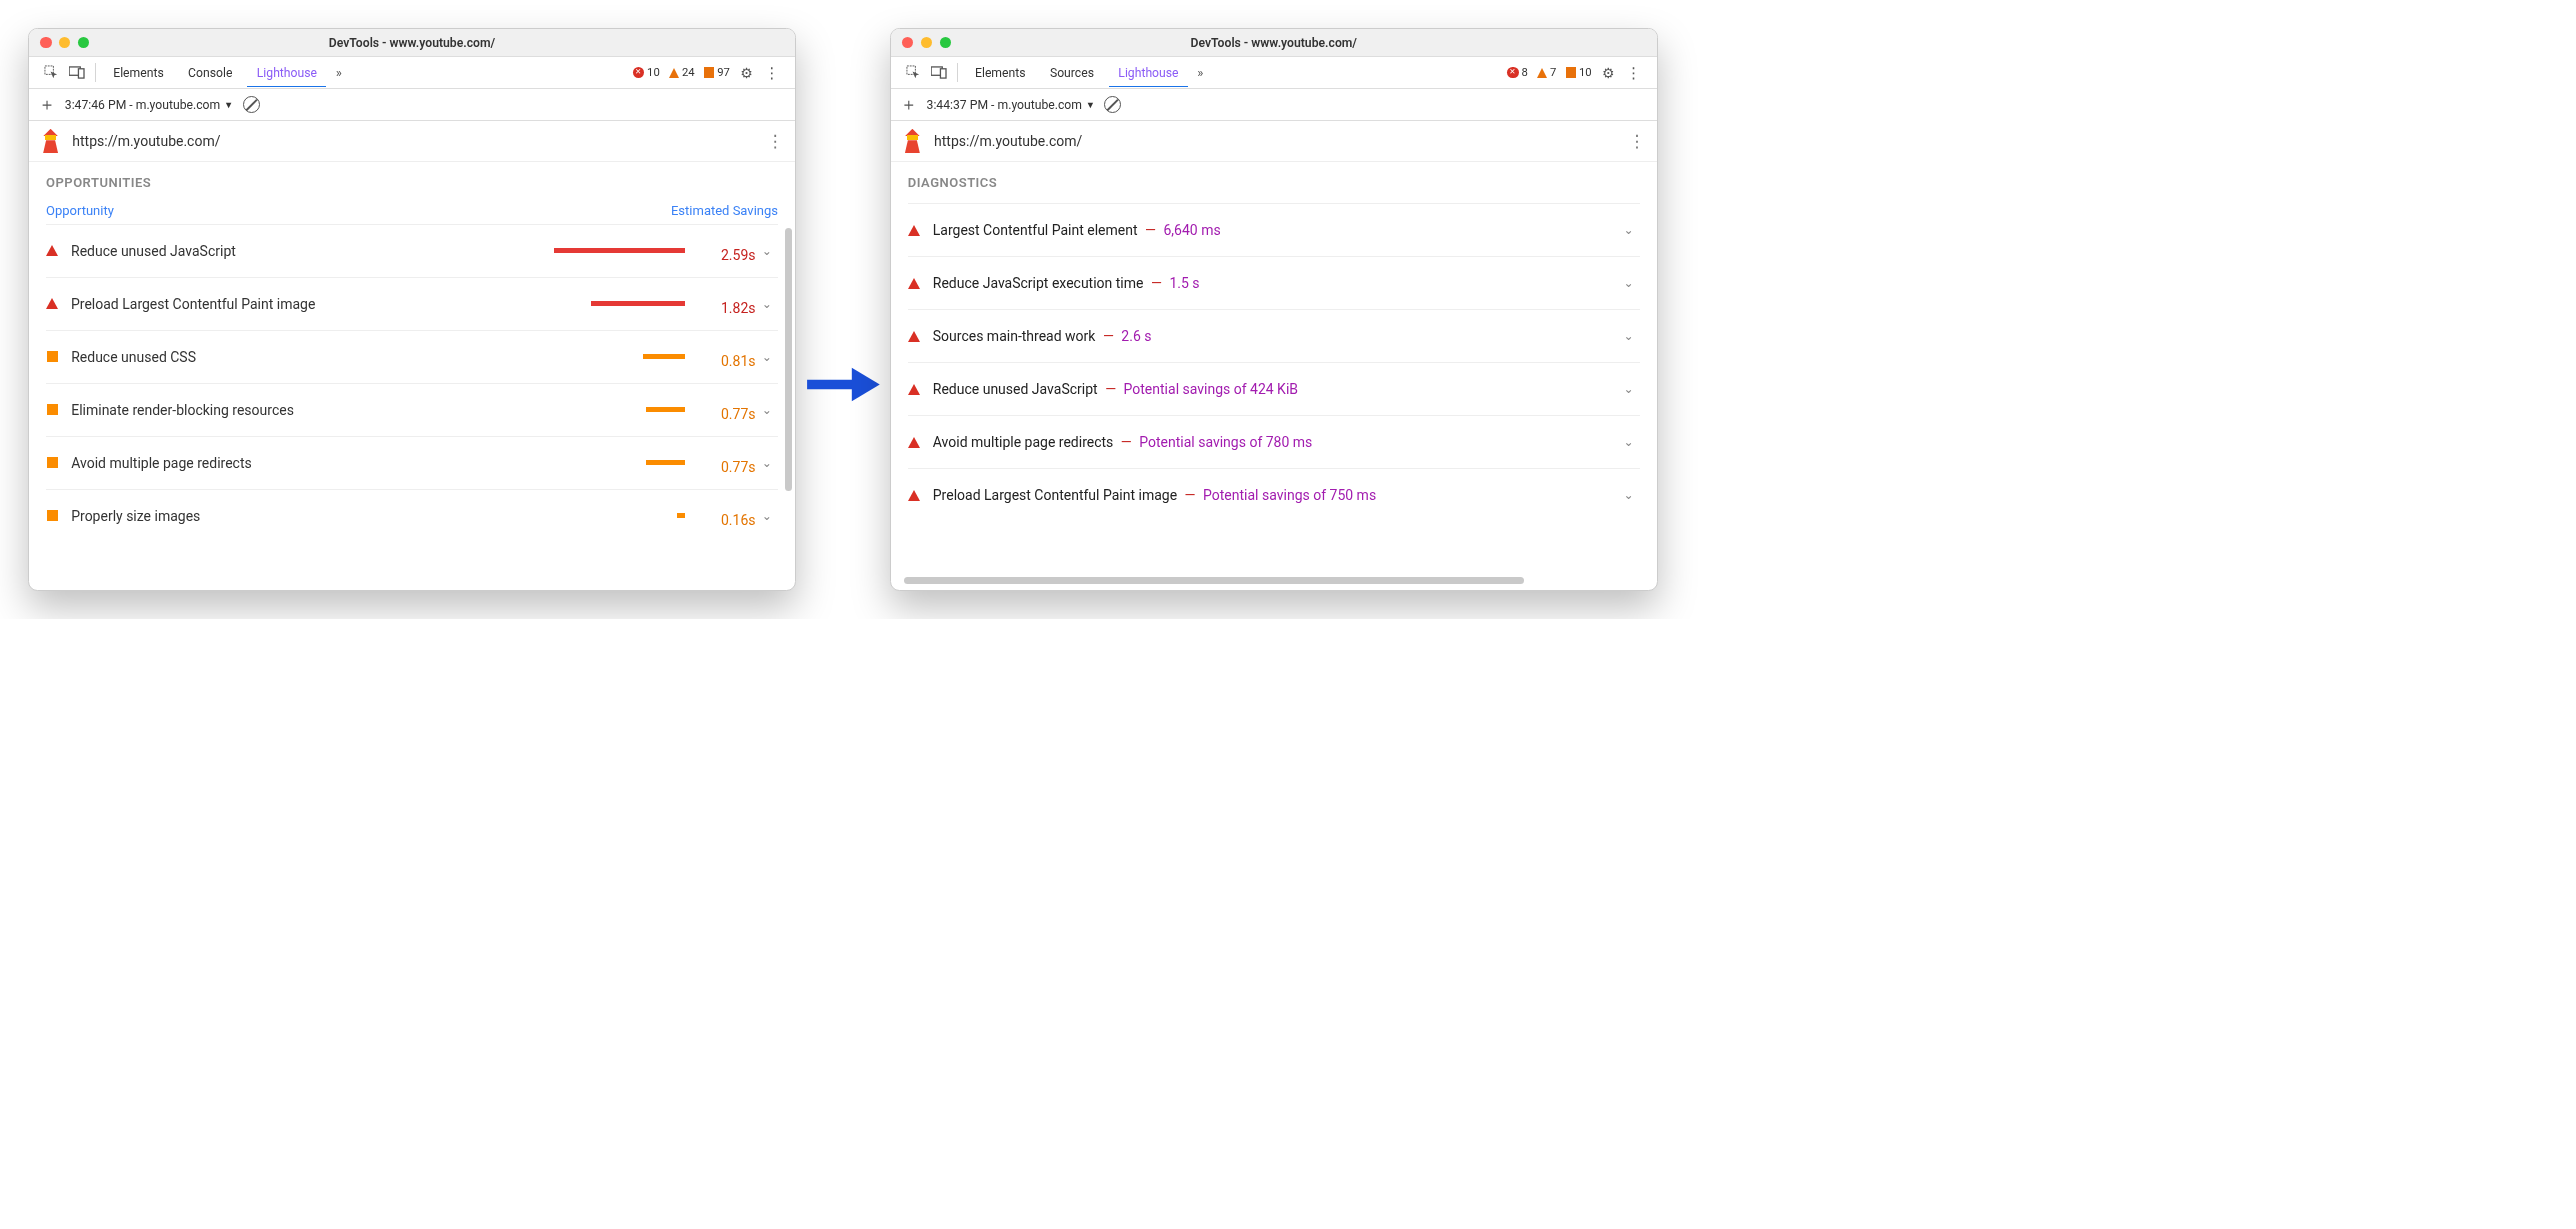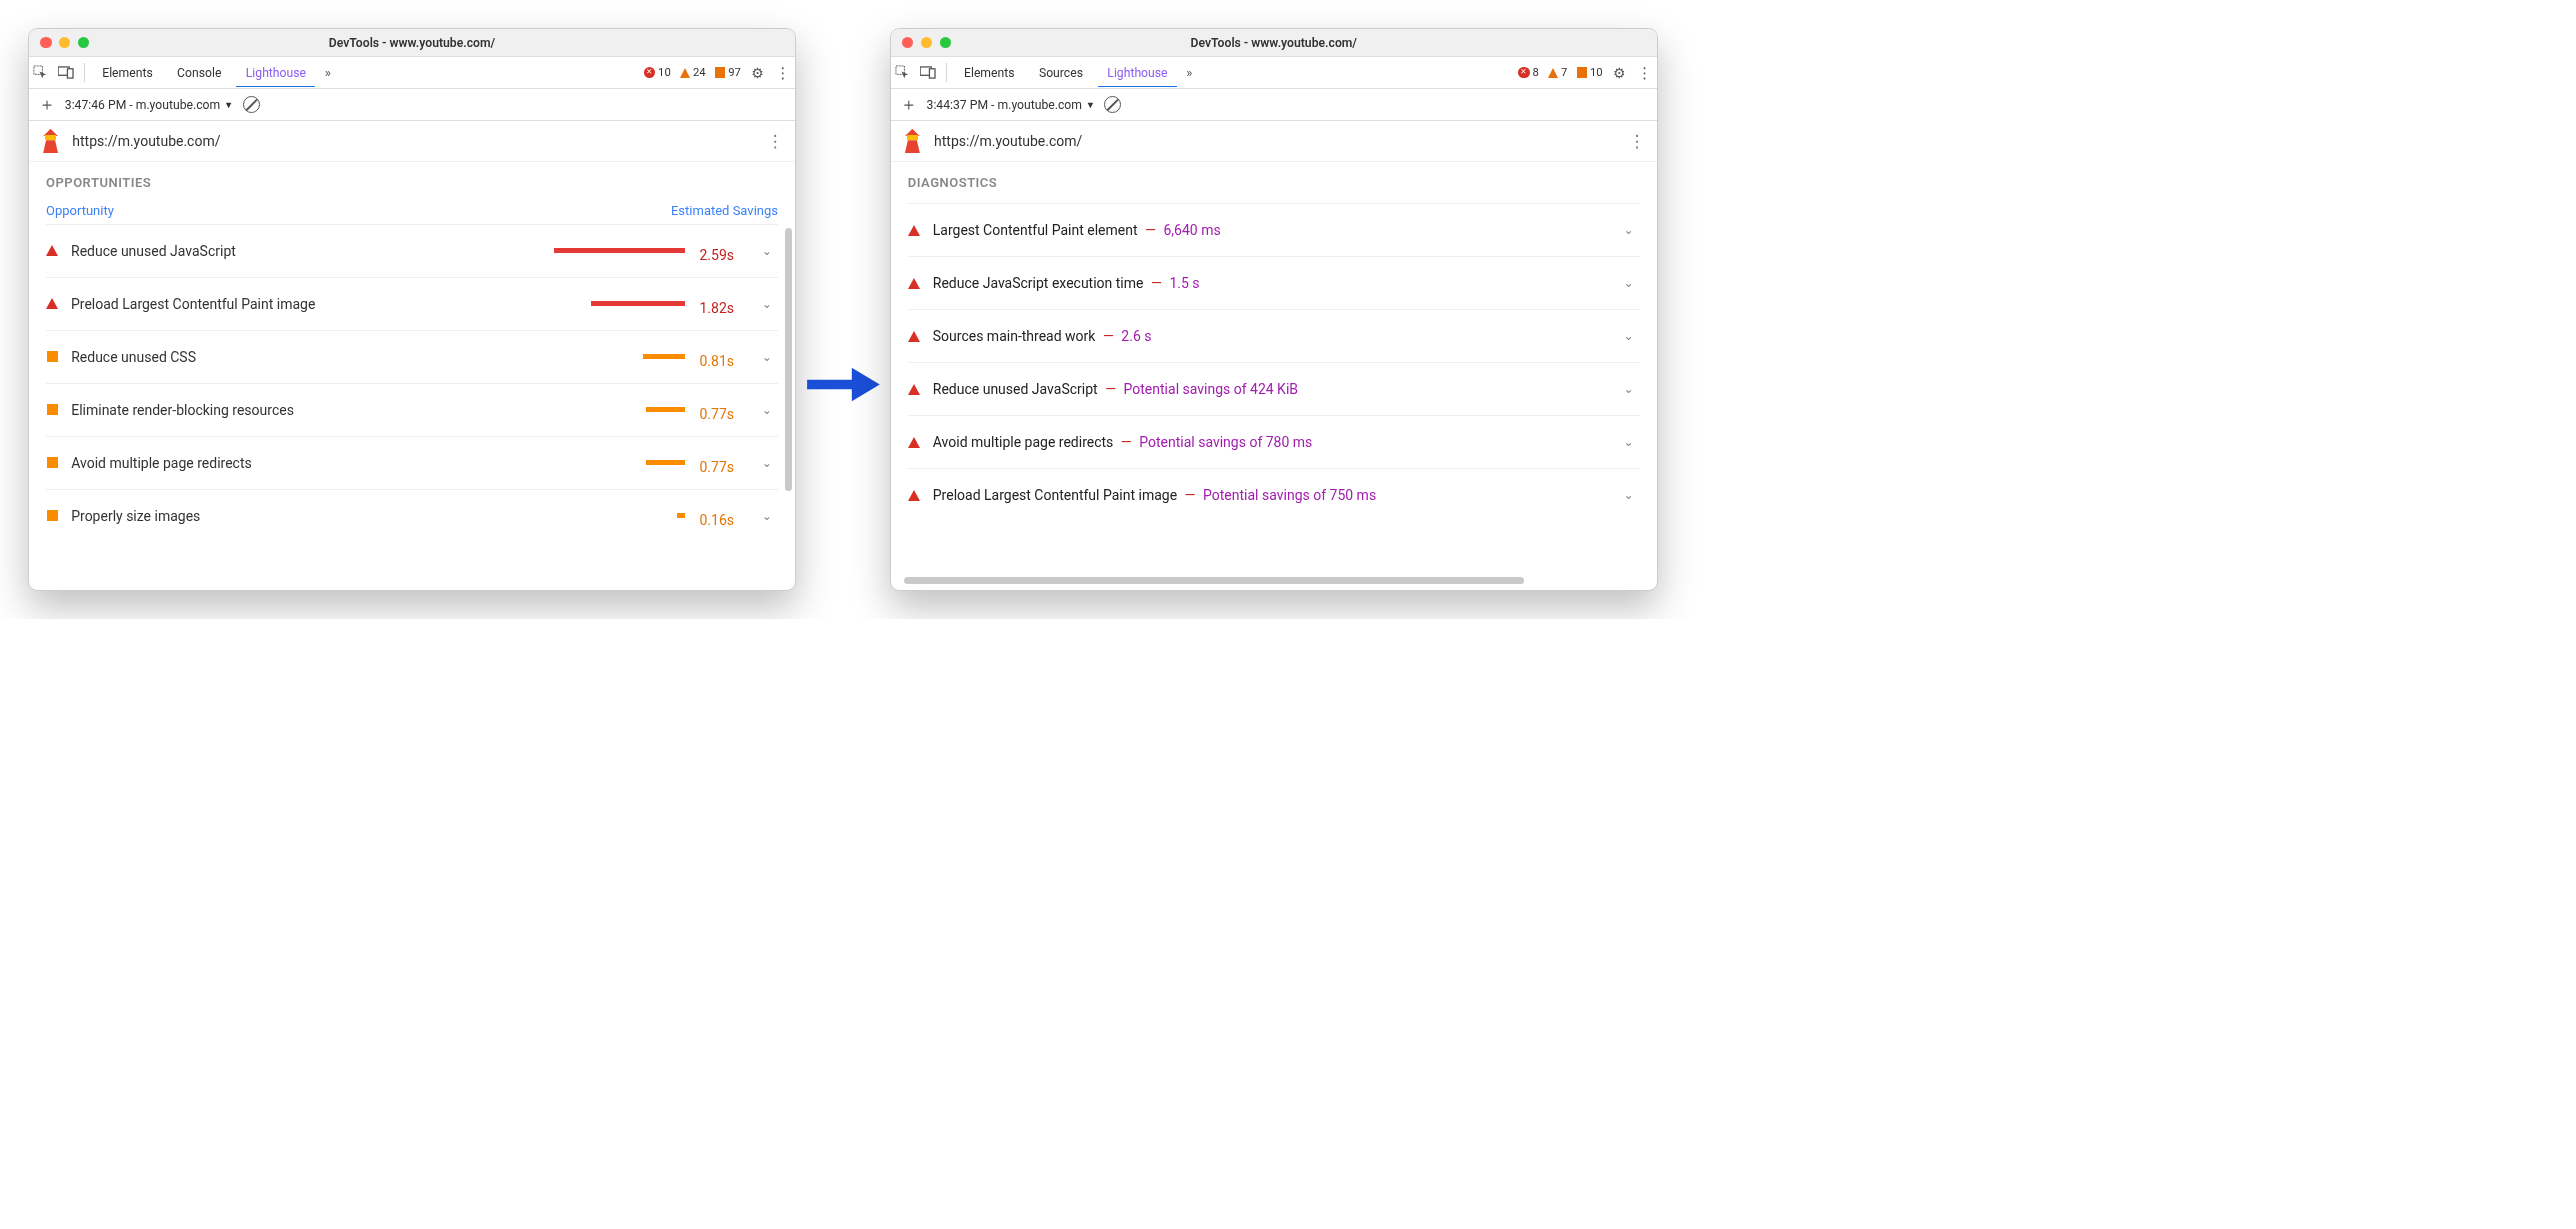--- a/index.html
+++ b/index.html
@@ -45,21 +45,21 @@
     font-weight: 600;
     color: #333;
     pointer-events: none;
   }
   
   .tabs-row {
     display: flex;
     align-items: center;
     height: 32px;
     border-bottom: 0.9px solid #ddd;
-    padding: 0 1px;
+    padding: 0 12px;
     font-size: 12.2px;
     color: #333;
     gap: 5.6px;
   }
   .icon-btn {
     display: inline-flex;
     align-items: center;
     justify-content: center;
     width: 20.7px;
     height: 20.7px;
@@ -127,21 +127,21 @@
   }
   .row:first-of-type { border-top:0.9px solid #eee; }
   .indicator { width:13px; height:13px; margin-right:13px; flex-shrink:0; }
   .tri-red { width:0;height:0;border-left:6.6px solid transparent;border-right:6.6px solid transparent;border-bottom:11.3px solid #d93025; }
   .sq-orange { width:11.3px;height:11.3px;background:#fb8c00; margin-left:0.9px; }
   .row-label { flex:1; }
   .bar-track { width:141px; display:flex; justify-content:flex-end; margin-right:15px; }
   .bar { height:4.7px; border-radius:0; }
   .bar.red { background:#e53935; }
   .bar.orange { background:#fb8c00; }
-  .row-value { width:56px; text-align:left; font-size:14px;margin-top:8px; }
+  .row-value { width:56px; text-align:right; font-size:14px;margin-top:8px; }
   .row-value.red { color:#c5221f; }
   .row-value.orange { color:#e37400; }
   .row-chevron { width:22.5px; text-align:center; color:#888; font-size:12.2px; }
   
   .diag-label { color:#222; }
   .diag-dash { color:#c5221f; margin:0 7.5px; }
   .diag-value { color:#a21caf; }
   .diag-row { display:flex; align-items:center; height:53px; border-top:0.9px solid #eee; font-size:14px; cursor:pointer; }
   
   .scrollbar { position:absolute; right:2.8px; top:66px; width:7.5px; height:263px; background:#c9c9c9; border-radius:3.8px; }

